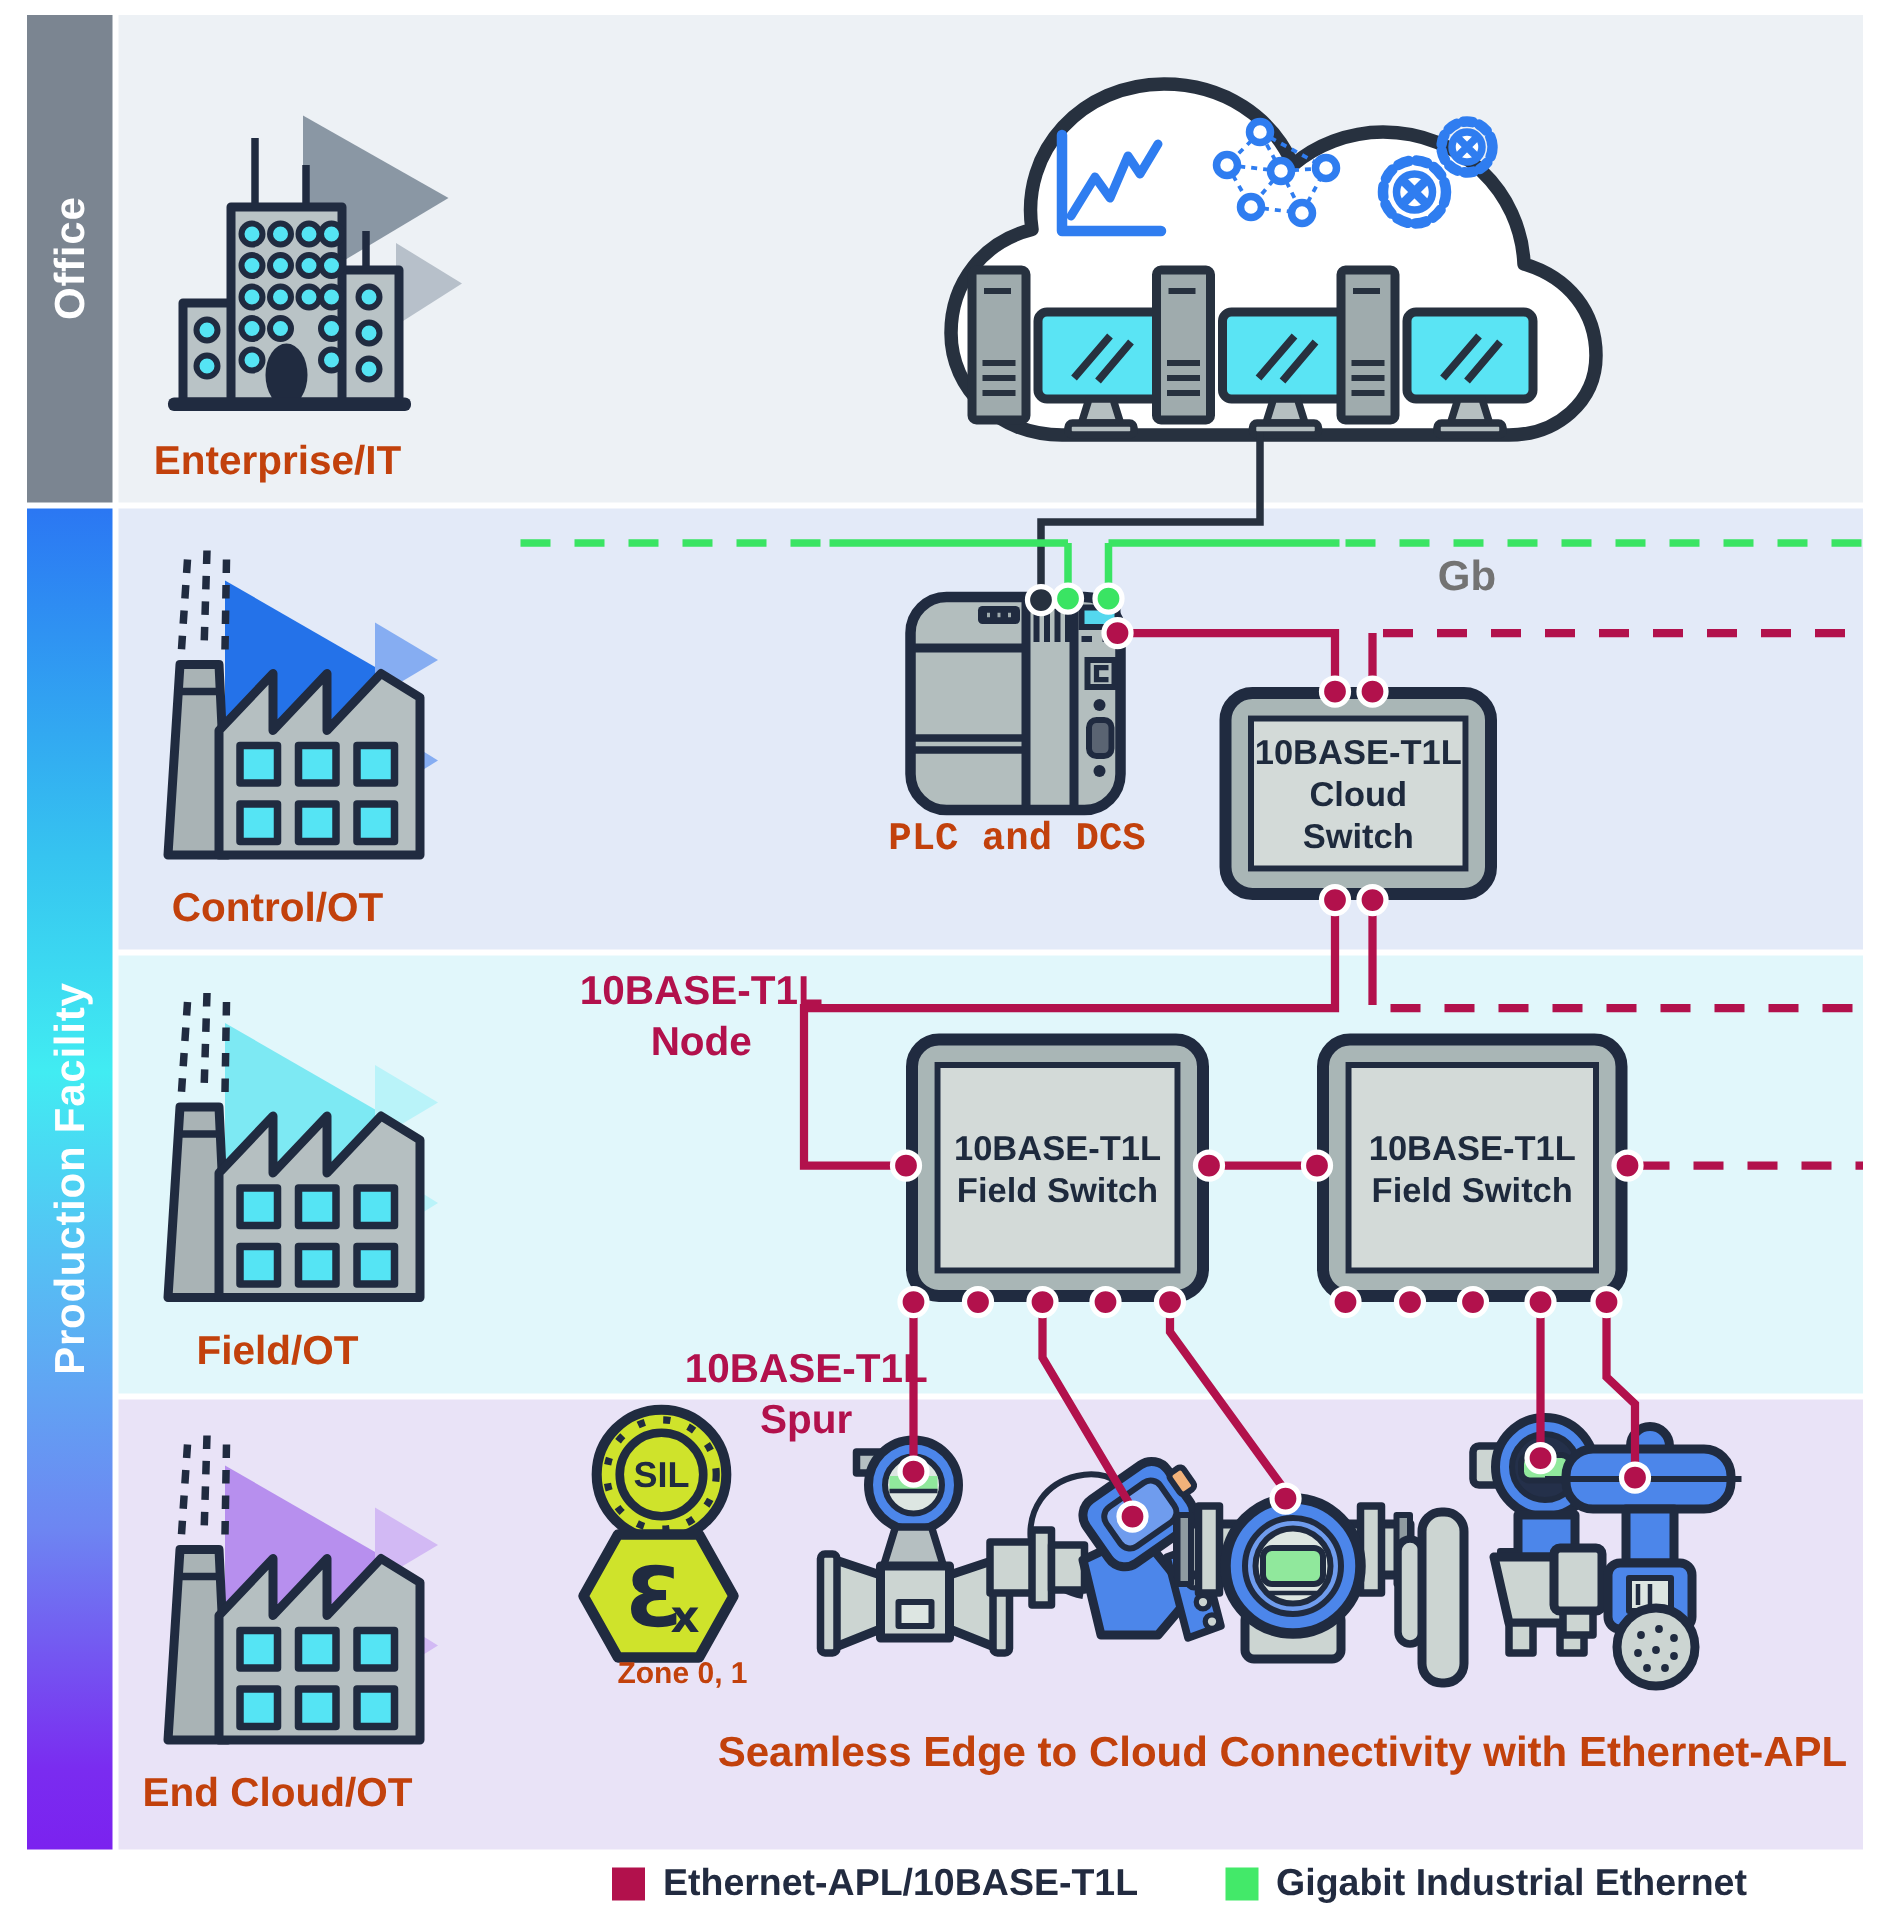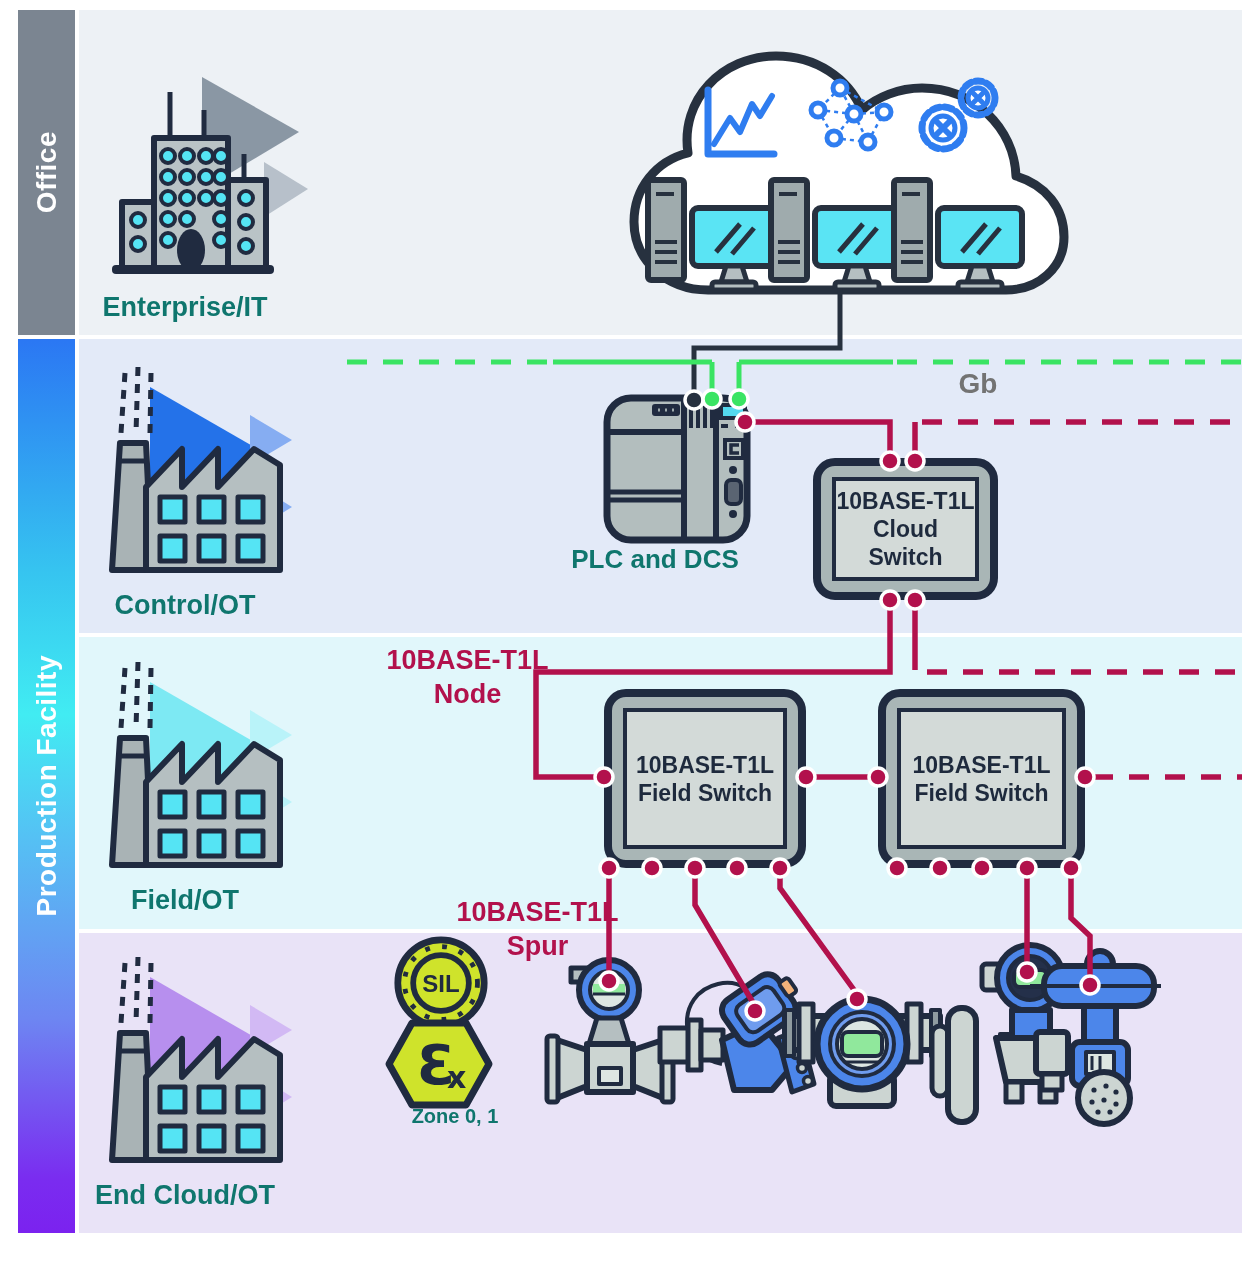--- a/index.html
+++ b/index.html
@@ -2,21 +2,21 @@
 <html><head>
 <meta charset="utf-8">
 <style>
   html,body{margin:0;padding:0;background:#fff;}
   .canvas{position:relative;width:1260px;height:1280px;background:#fff;overflow:hidden;
           font-family:"Liberation Sans",sans-serif;color:#222b40;}
   .row{position:absolute;left:79px;width:1163px;}
   .band{position:absolute;left:18px;width:57px;display:flex;align-items:center;justify-content:center;}
   .band span{writing-mode:vertical-rl;transform:rotate(180deg);color:#fff;font-weight:700;font-size:28px;letter-spacing:.5px;}
   .band-prod{background:linear-gradient(180deg,#2b77f3 0%,#36c4f0 26%,#41ecf2 42%,#55c0f4 56%,#6d86f2 76%,#7a2cf0 94%,#7b22ef 100%);}
-  .lbl{position:absolute;font-weight:700;color:#0f766e;text-align:center;}
+  .lbl{position:absolute;font-weight:700;color:#c2410c;text-align:center;}
   .rowlbl{font-size:27px;}
   .switch{position:absolute;box-sizing:border-box;border:8px solid #202b40;border-radius:22px;
           background:#a9b6b6;padding:11px;}
   .switch .inner{box-sizing:border-box;width:100%;height:100%;border:4px solid #202b40;background:#d3dad8;
           display:flex;flex-direction:column;align-items:center;justify-content:center;
           font-weight:700;font-size:23px;line-height:28px;color:#1e2a3d;text-align:center;}
   .overlay{position:absolute;left:0;top:0;width:1260px;height:1280px;pointer-events:none;}
   .legend{position:absolute;left:408px;top:1241px;display:flex;gap:58px;align-items:center;}
   .legend-item{display:flex;align-items:center;gap:12px;font-weight:700;font-size:25px;color:#222b40;}
   .swatch{width:22px;height:22px;}
@@ -251,21 +251,21 @@
           <line x1="119" y1="34" x2="126" y2="34"></line>
           <line x1="133" y1="34" x2="140" y2="34"></line>
         </g>
       <rect x="123" y="48" width="18" height="18" fill="none" stroke-width="4"></rect>
       <path d="M137,53 H129 V61 H137" fill="none" stroke-width="3.5"></path>
       <circle cx="131" cy="78" r="4" fill="#202b40" stroke="none"></circle>
       <rect x="124" y="88" width="15" height="24" rx="5" fill="#5a6472" stroke-width="4"></rect>
       <circle cx="131" cy="122" r="4" fill="#202b40" stroke="none"></circle>
     </g>
   </svg>
-  <div class="lbl" style="left:565px;top:544px;width:180px;font-size:26px;">PLC and DCS</div>
+  <div class="lbl" style="left:588px;top:544px;width:180px;font-size:26px;font-family:Liberation Mono, monospace;">PLC and DCS</div>
 
   <div class="switch" style="left:813px;top:458px;width:185px;height:142px;">
     <div class="inner">
       <span>10BASE-T1L</span>
       <span>Cloud</span>
       <span>Switch</span>
     </div>
   </div>
   <div class="switch" style="left:604px;top:689px;width:202px;height:179px;">
     <div class="inner">
@@ -391,20 +391,21 @@
 
   <div class="lbl" style="left:948px;top:368px;width:60px;font-size:28px;color:#737373;">Gb</div>
   <div class="lbl" style="left:385px;top:643px;width:165px;font-size:27px;line-height:34px;color:#b2114c;">
     <div>10BASE-T1L</div>
     <div>Node</div>
   </div>
   <div class="lbl" style="left:455px;top:895px;width:165px;font-size:27px;line-height:34px;color:#b2114c;">
     <div>10BASE-T1L</div>
     <div>Spur</div>
   </div>
+  <div class="lbl" style="left:470px;top:1152px;width:770px;font-size:28px;">Seamless Edge to Cloud Connectivity with Ethernet-APL</div>
 
   <svg class="overlay" width="1260" height="1280" viewBox="0 0 1260 1280">
     <g stroke="#27313f" fill="none" stroke-width="5">
       <path d="M840,288 V348 H694 V396"></path>
     </g>
     <g stroke="#3ae463" fill="none" stroke-width="5">
       <path d="M553,362 H712 M712,362 V394 M739,362 V394 M739,362 H893"></path>
       <path d="M347,362 H548" stroke-dasharray="20 16"></path>
       <path d="M897,362 H1242" stroke-dasharray="20 16"></path>
     </g>
@@ -451,14 +452,24 @@
         <circle cx="1027" cy="868" r="9"></circle>
         <circle cx="1071" cy="868" r="9"></circle>
       <circle cx="609" cy="981" r="9"></circle>
         <circle cx="755" cy="1011" r="9"></circle>
         <circle cx="857" cy="999" r="9"></circle>
         <circle cx="1027" cy="972" r="9"></circle>
         <circle cx="1090" cy="985" r="9"></circle>
     </g>
   </svg>
 
+  <div class="legend">
+    <div class="legend-item">
+      <div class="swatch" style="background:#b2114c;"></div>
+      <span>Ethernet-APL/10BASE-T1L</span>
+    </div>
+    <div class="legend-item">
+      <div class="swatch" style="background:#43e969;"></div>
+      <span>Gigabit Industrial Ethernet</span>
+    </div>
+  </div>
 
 </div>
 
 </body></html>

